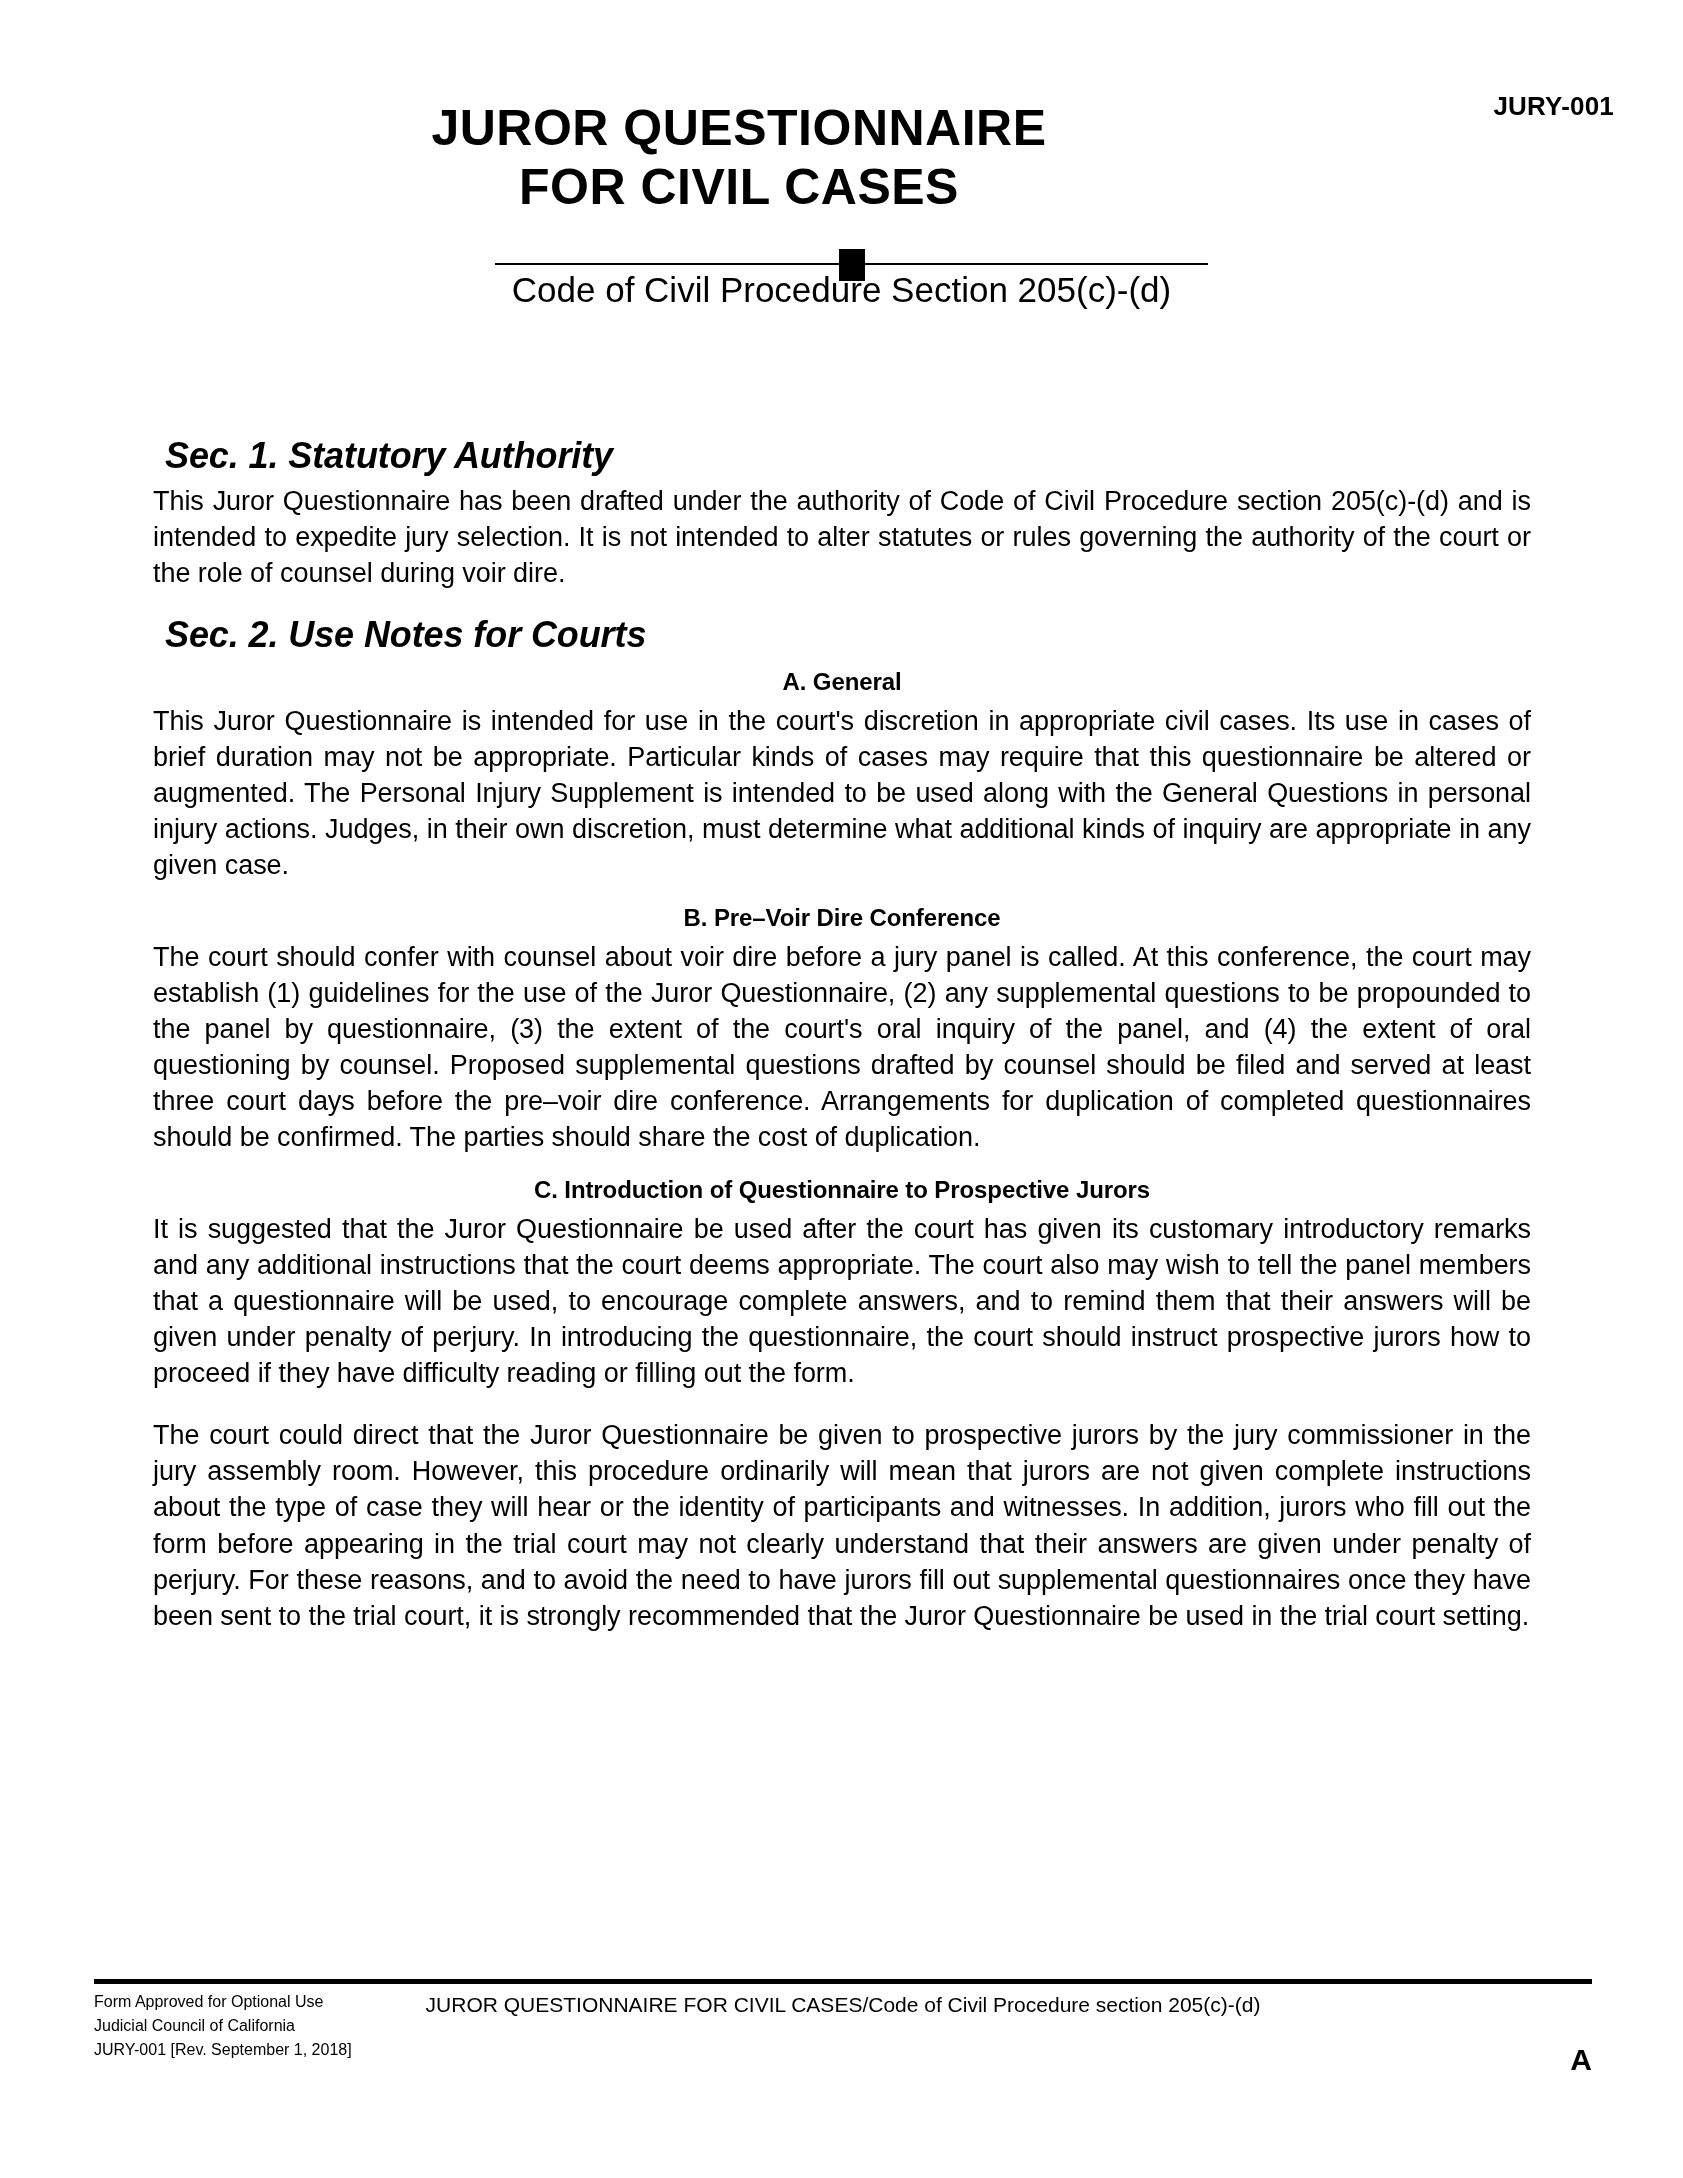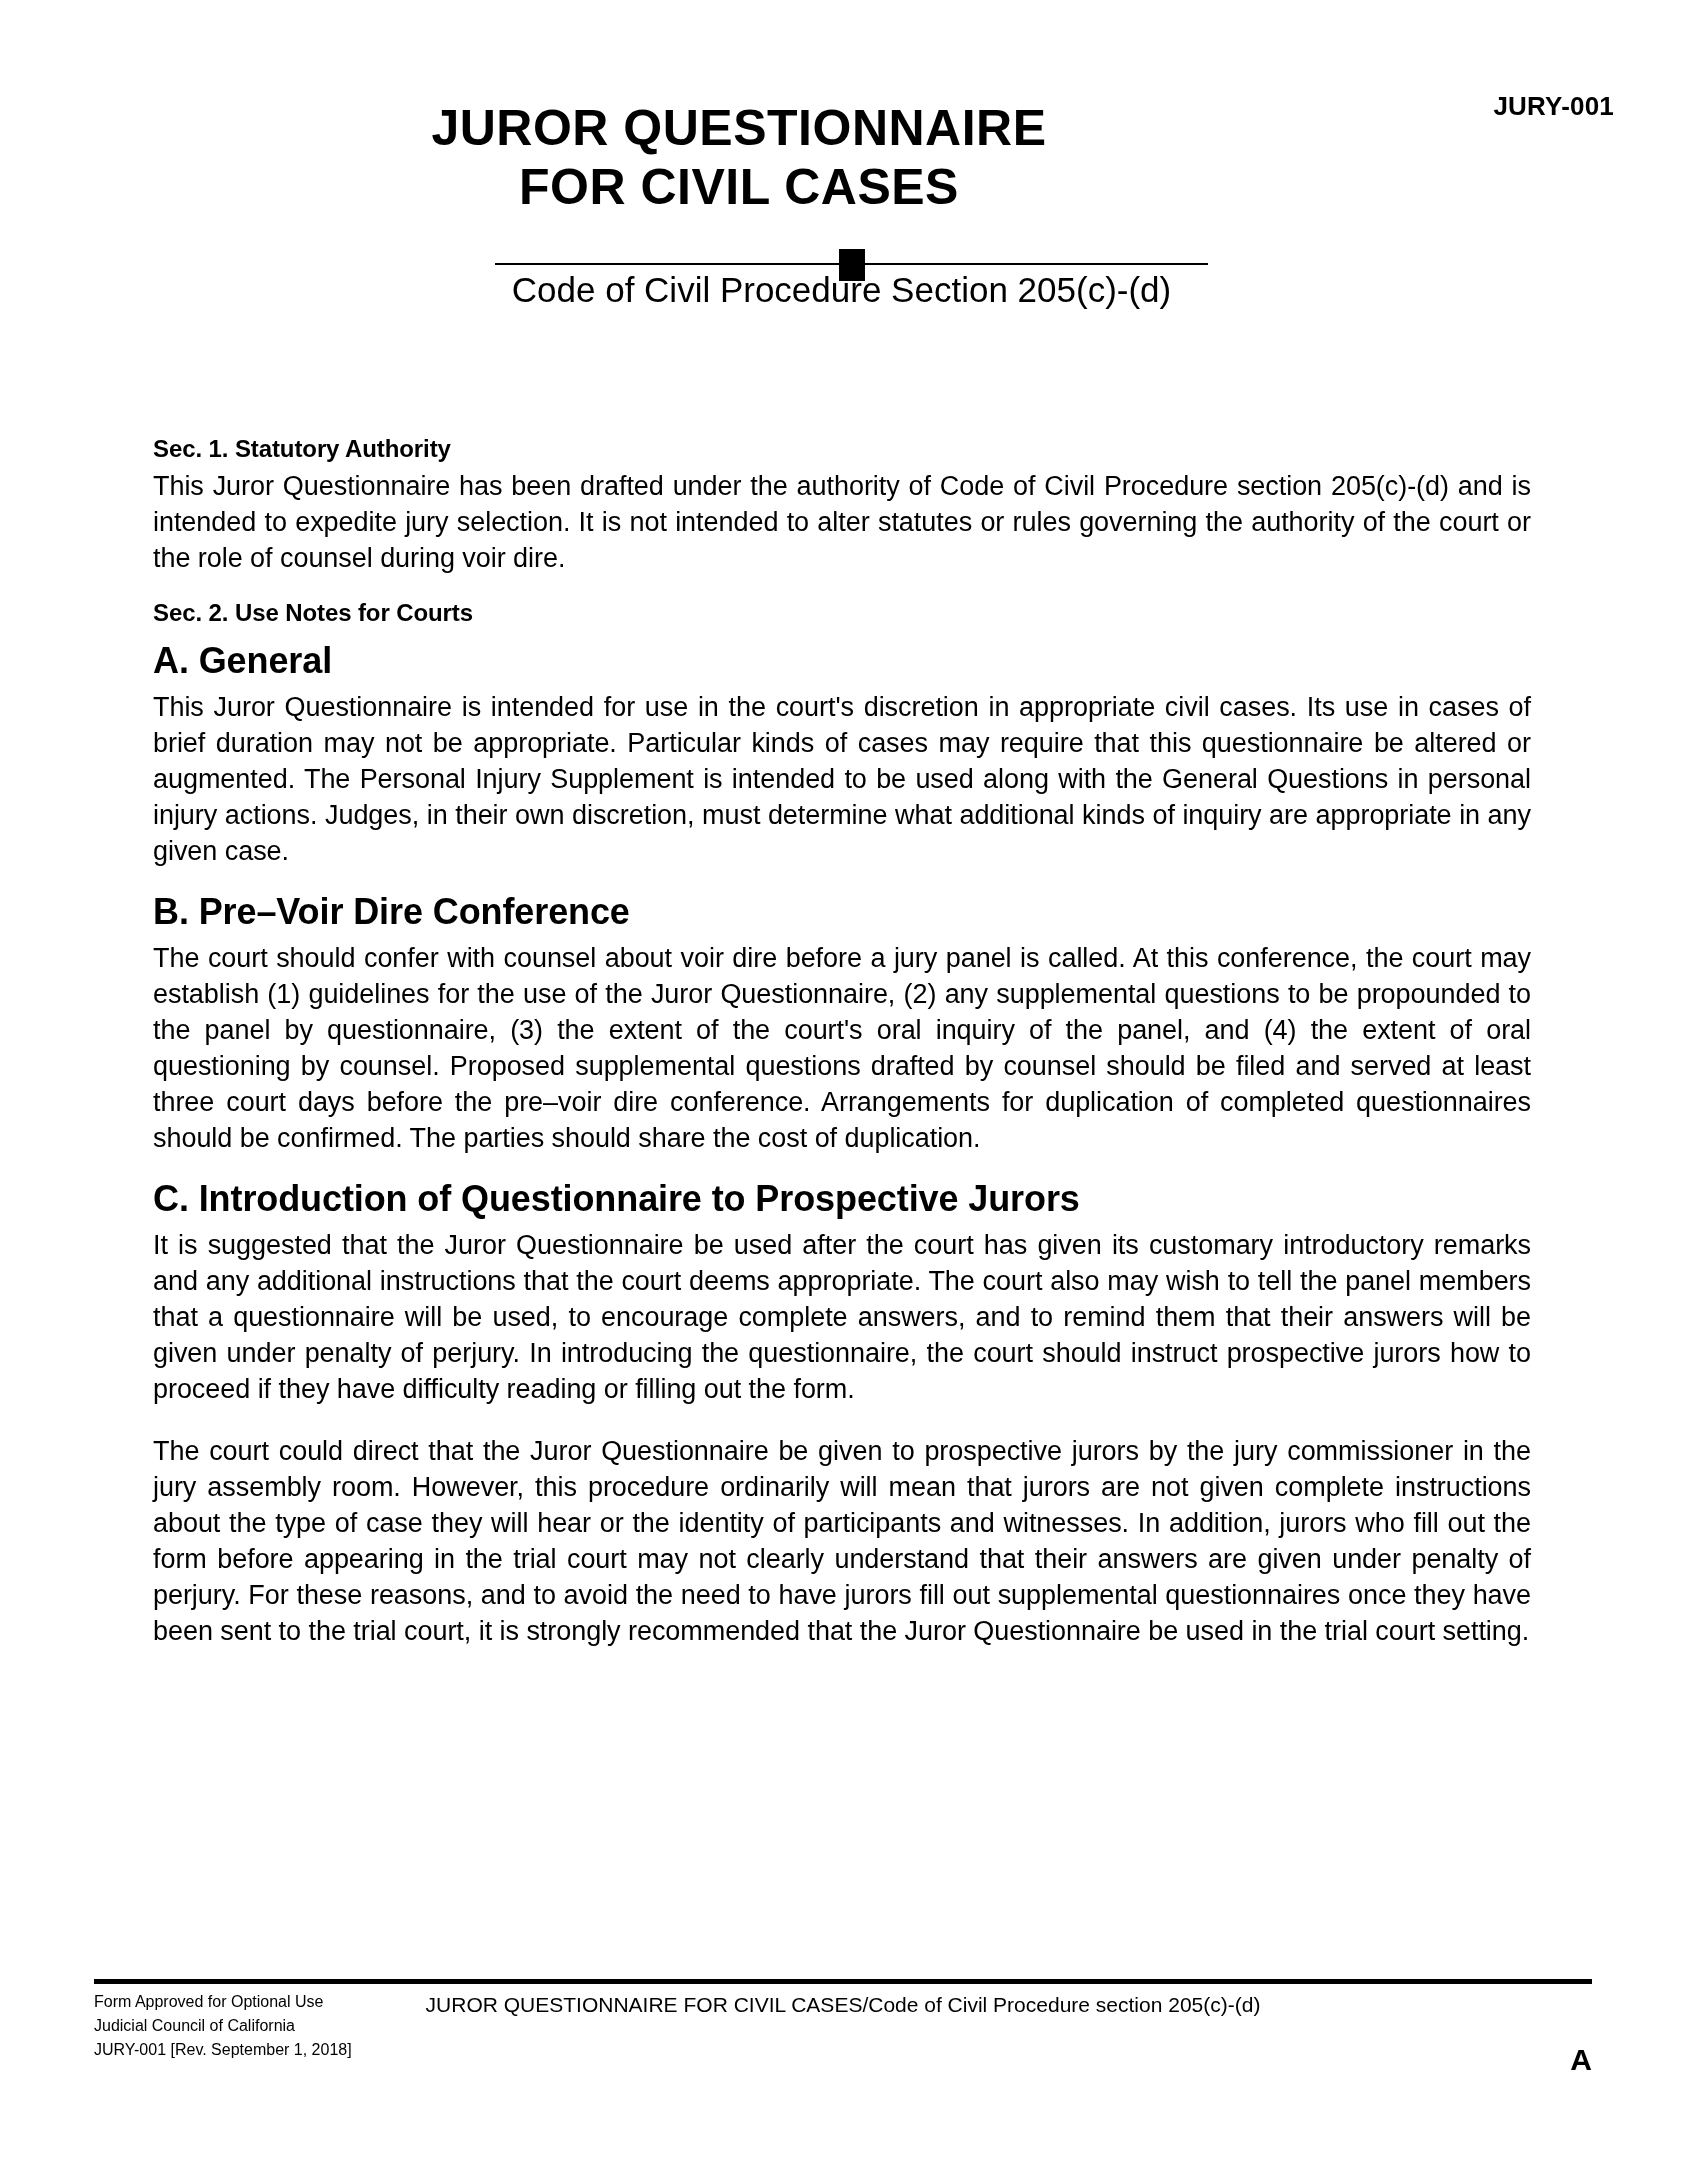--- a/index.html
+++ b/index.html
@@ -90,36 +90,38 @@
 
   
   .content {
     position: absolute;
     left: 153px;
     top: 434px;
     width: 1378px;
   }
 
   h2.sec-heading {
-    margin: 0 0 5px 0;
-    font-size: 24px;
+    margin: 0 0 5px 12px;
+    font-size: 36px;
     font-weight: bold;
     line-height: 1.22;
     letter-spacing: -0.1px;
+    font-style: italic;
   }
   h2.sec-heading.gap {
     margin-top: 22px;
   }
 
   h3.sub-heading {
     margin: 20px 0 6px 0;
-    font-size: 36px;
+    font-size: 24px;
     font-weight: bold;
     line-height: 1.25;
     letter-spacing: -0.1px;
+    text-align: center;
   }
   h3.sub-heading.tight {
     margin-top: 10px;
   }
 
   p.body-par {
     margin: 0 0 0 0;
     font-size: 27px;
     line-height: 1.335;
     text-align: justify;

